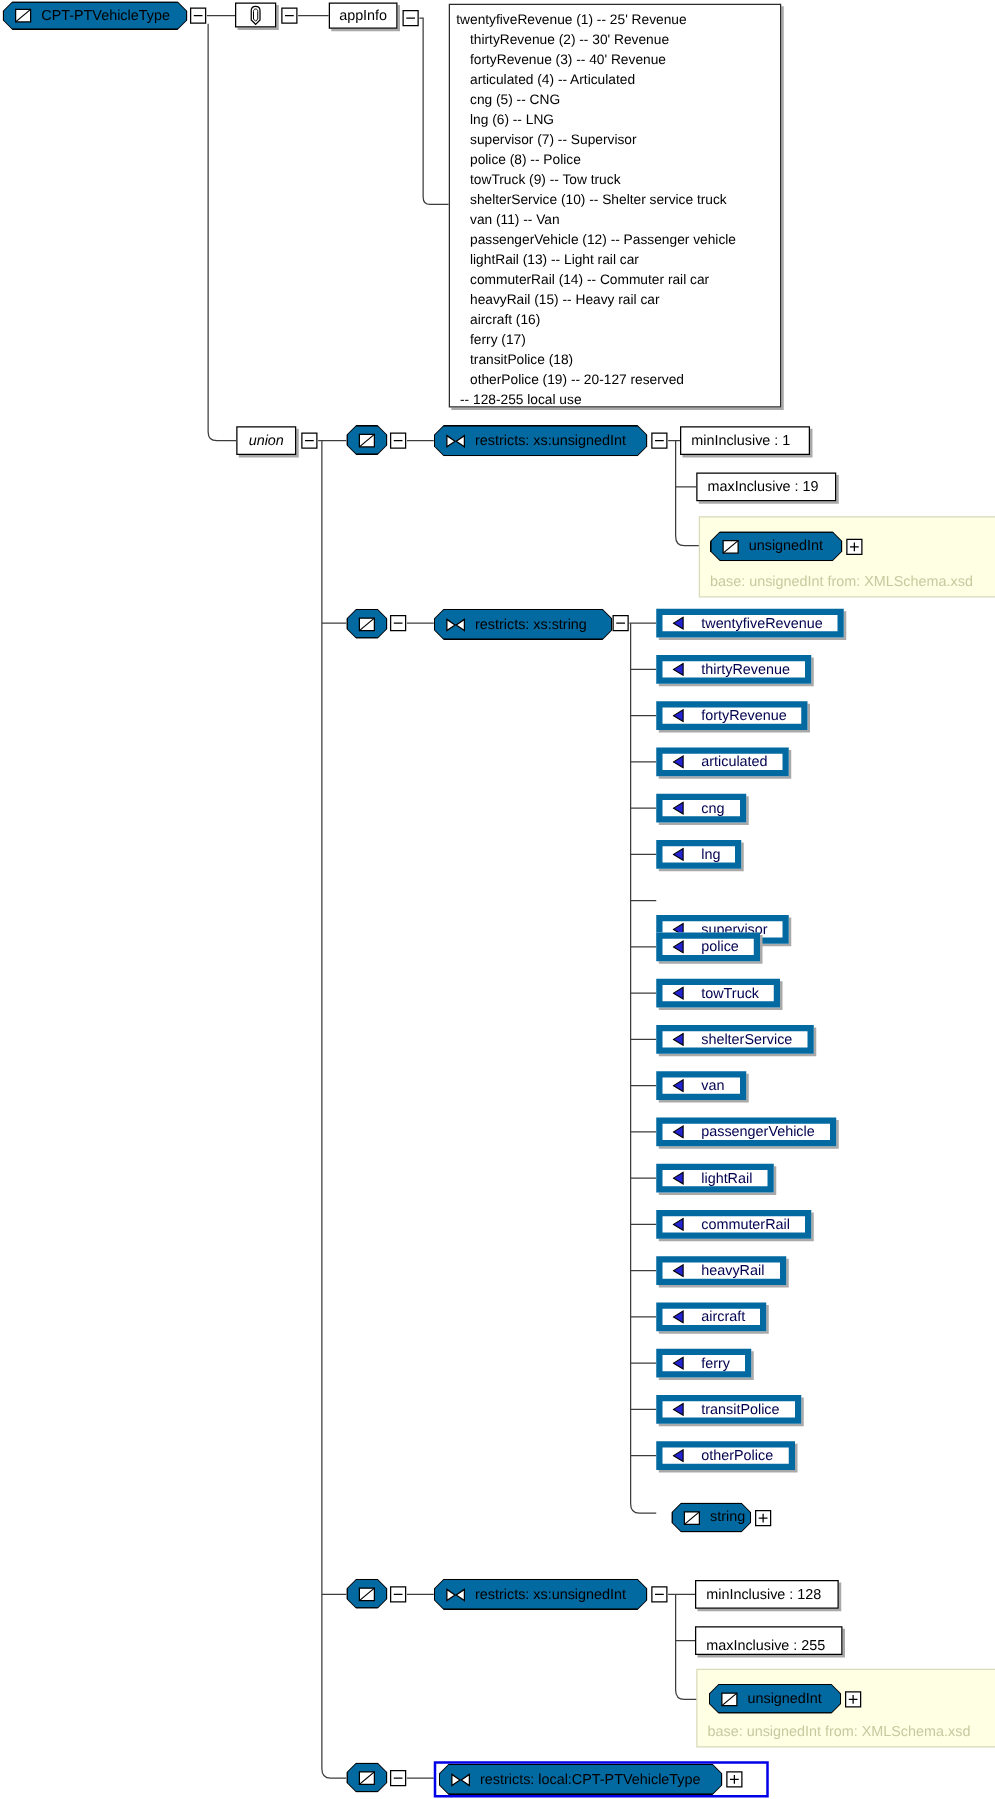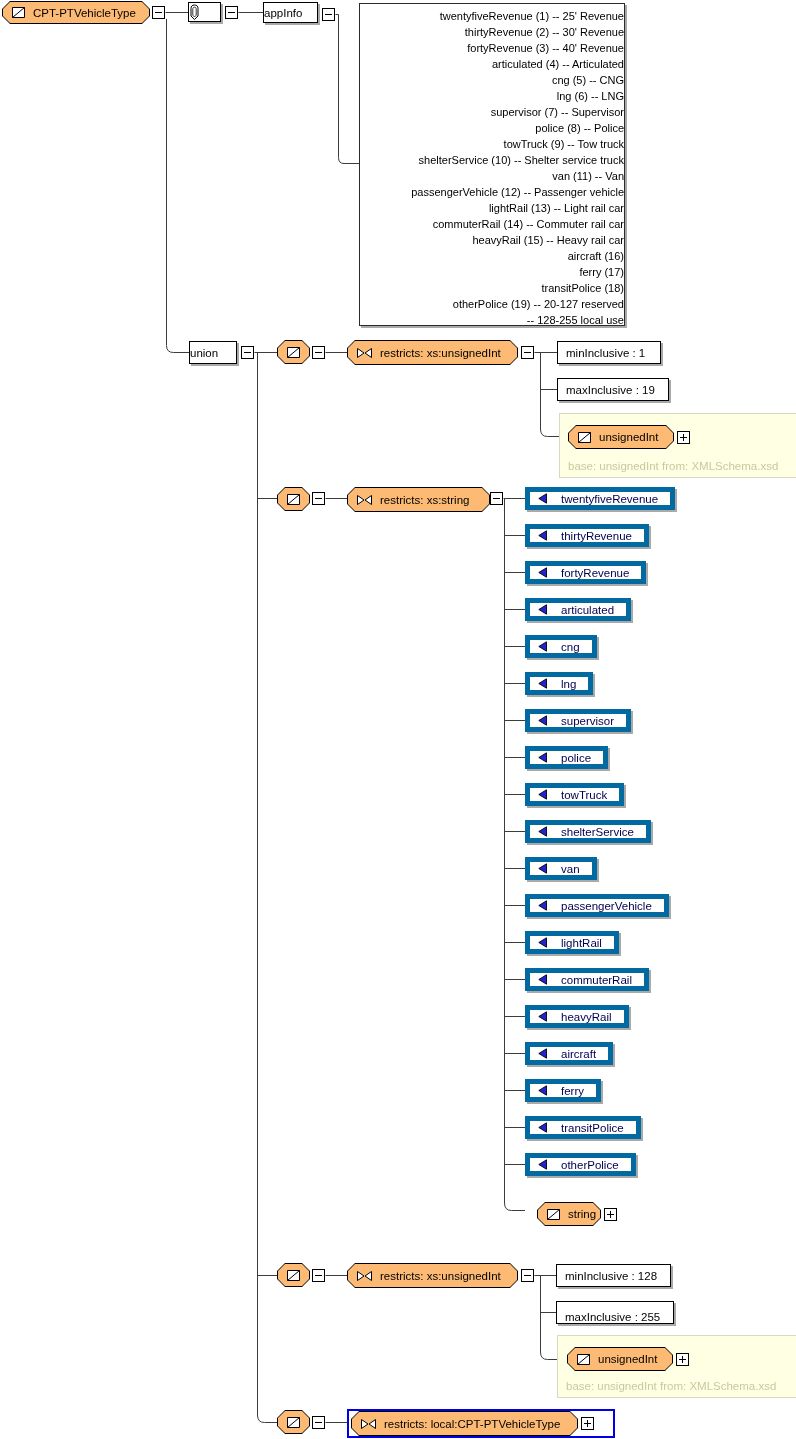--- a/index.html
+++ b/index.html
@@ -4,26 +4,26 @@
 <style>
   html,body{margin:0;padding:0;background:#fff;}
   .stage{position:relative;width:796px;height:1439px;background:#ffffff;overflow:hidden;
          font-family:"Liberation Sans",sans-serif;color:#000;}
   svg.wires{position:absolute;left:0;top:0;z-index:1;}
   svg.wires path, svg.wires line{stroke:#3c3c3c;stroke-width:1;fill:none;}
 
   .nbox{position:absolute;z-index:2;background:#fff;border:1px solid #000;
         box-shadow:2px 2px 0 #a9a9a9;display:flex;align-items:center;
         font-size:11.5px;box-sizing:border-box;white-space:nowrap;}
-  .centered{justify-content:flex-start;}
+  .centered{justify-content:center;}
 
   .oct{position:absolute;z-index:2;background:#000;filter:drop-shadow(2px 2px 0 #a9a9a9);
        clip-path:polygon(8px 0,calc(100% - 8px) 0,100% 8px,100% calc(100% - 8px),
                  calc(100% - 8px) 100%,8px 100%,0 calc(100% - 8px),0 8px);}
-  .oct .oct-in{position:absolute;inset:1px;background:#fdba74;display:flex;align-items:center;
+  .oct .oct-in{position:absolute;inset:1px;background:#0369a1;display:flex;align-items:center;
        gap:7px;padding:0 8px;box-sizing:border-box;font-size:11.5px;white-space:nowrap;
        clip-path:polygon(7px 0,calc(100% - 7px) 0,100% 7px,100% calc(100% - 7px),
                  calc(100% - 7px) 100%,7px 100%,0 calc(100% - 7px),0 7px);}
   .oct.iconOnly .oct-in{justify-content:center;padding:0;}
 
   .btn{position:absolute;z-index:3;width:13px;height:13px;background:#fff;
        border:1px solid #000;box-sizing:border-box;cursor:pointer;}
   .btn::before{content:"";position:absolute;left:2px;right:2px;top:5px;height:1px;background:#000;}
   .btn.plus::after{content:"";position:absolute;top:2px;bottom:2px;left:5px;width:1px;background:#000;}
 
@@ -31,21 +31,21 @@
   .ynote{position:absolute;left:8px;bottom:5px;font-size:11.5px;color:#c9c9a0;white-space:nowrap;}
 
   .facet{padding-left:8px;font-size:11.5px;}
 
   .enum-box{position:absolute;z-index:2;left:525px;height:23px;display:inline-flex;align-items:center;
        background:#fff;border:5px solid #0369a1;box-shadow:2px 2px 0 #a9a9a9;
        padding:0 12px 0 8px;gap:13px;box-sizing:border-box;font-size:11.5px;color:#000050;white-space:nowrap;}
 
   .doc-box{position:absolute;z-index:2;background:#fff;border:1px solid #2b2b2b;
        box-shadow:2px 2px 0 #a9a9a9;font-size:11px;padding-top:4px;box-sizing:border-box;overflow:hidden;}
-  .doc-line{line-height:16px;padding-left:16px;white-space:nowrap;text-align:right;}
+  .doc-line{line-height:16px;padding-left:16px;white-space:nowrap;}
   .doc-line.first{padding-left:5px;}
   .doc-line.last{padding-left:8px;}
 
   .sel{position:absolute;z-index:2;border:2px solid #0000e8;background:transparent;box-sizing:border-box;}
 
   .ic{display:inline-flex;flex:none;align-items:center;}
 </style>
 </head>
 <body>
 
@@ -136,21 +136,21 @@
       <div class="doc-line">lightRail (13) -- Light rail car</div>
       <div class="doc-line">commuterRail (14) -- Commuter rail car</div>
       <div class="doc-line">heavyRail (15) -- Heavy rail car</div>
       <div class="doc-line">aircraft (16)</div>
       <div class="doc-line">ferry (17)</div>
       <div class="doc-line">transitPolice (18)</div>
       <div class="doc-line">otherPolice (19) -- 20-127 reserved</div>
       <div class="doc-line last">-- 128-255 local use</div>
     </div>
 
-  <div class="nbox centered" style="left:189px;top:341px;width:48px;height:23px;">
+  <div class="nbox centered" style="left:189px;top:341px;width:48px;height:23px;font-style:italic;">
     <span>union</span>
   </div>
   <span class="btn" style="left:241px;top:346px;"></span>
 
   <div class="oct iconOnly" style="left:277px;top:340px;width:33px;height:24px;">
     <div class="oct-in">
         <span class="ic">
       <svg width="15" height="13" viewBox="0 0 15 13">
             <polygon points="1.5,1.5 13.5,1.5 13.5,11.5 1.5,11.5" fill="#fff" stroke="#000"></polygon>
             <line x1="1.5" y1="11.5" x2="13.5" y2="1.5" stroke="#000"></line>
@@ -164,21 +164,21 @@
       <span class="ic">
         <svg width="17" height="12" viewBox="0 0 17 12">
             <polygon points="1.5,1.5 8,6 1.5,10.5" fill="#fff" stroke="#000"></polygon>
             <polygon points="15.5,1.5 9,6 15.5,10.5" fill="#fff" stroke="#000"></polygon>
           </svg>
       </span>
       <span>restricts: xs:unsignedInt</span>
     </div>
   </div>
   <span class="btn" style="left:521px;top:346px;"></span>
-  <div class="nbox facet" style="left:557px;top:341px;width:104px;height:23px;">
+  <div class="nbox facet" style="left:544px;top:341px;width:104px;height:23px;">
     <span>minInclusive : 1</span>
   </div>
   <div class="nbox facet" style="left:557px;top:378px;width:112px;height:23px;">
     <span>maxInclusive : 19</span>
   </div>
   <div class="ybox" style="left:559px;top:413px;width:245px;height:65px;">
     <span class="ynote">base: unsignedInt from: XMLSchema.xsd</span>
   </div>
   <div class="oct" style="left:568px;top:425px;min-width:106px;height:24px;">
     <div class="oct-in">
@@ -341,21 +341,21 @@
       <span>cng</span>
     </div>
     <div class="enum-box" style="top: 672px;">
       <span class="ic">
         <svg width="10" height="11" viewBox="0 0 10 11">
           <polygon points="8.5,0.8 8.5,10.2 0.8,5.5" fill="#2323cf" stroke="#000" stroke-width="0.9"></polygon>
         </svg>
       </span>
       <span>lng</span>
     </div>
-    <div class="enum-box" style="top: 709px;">
+    <div class="enum-box" style="top: 732px;">
       <span class="ic">
         <svg width="10" height="11" viewBox="0 0 10 11">
           <polygon points="8.5,0.8 8.5,10.2 0.8,5.5" fill="#2323cf" stroke="#000" stroke-width="0.9"></polygon>
         </svg>
       </span>
       <span>supervisor</span>
     </div>
     <div class="enum-box" style="top: 746px;">
       <span class="ic">
         <svg width="10" height="11" viewBox="0 0 10 11">

